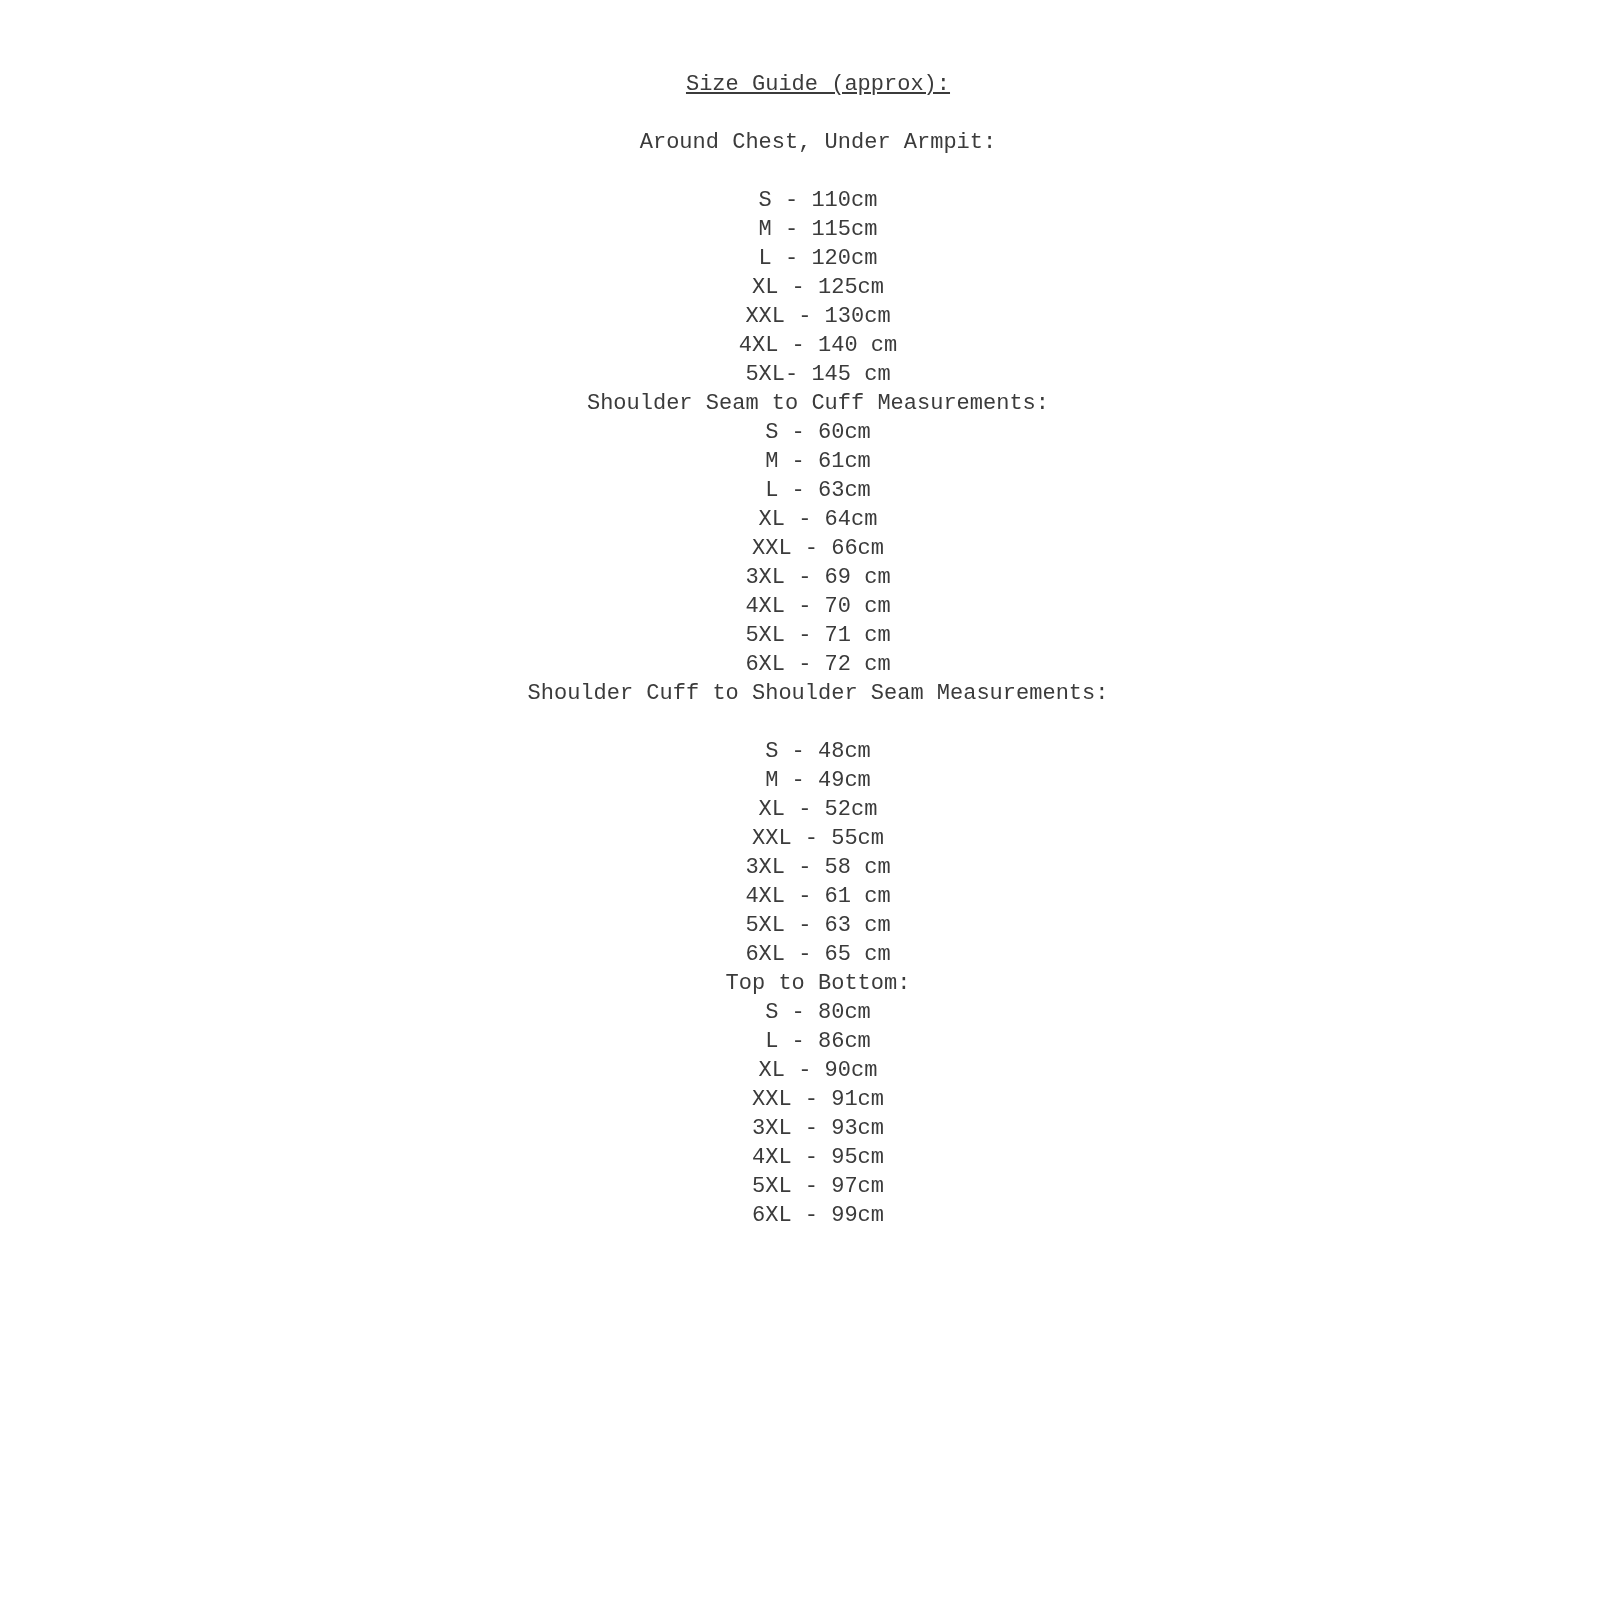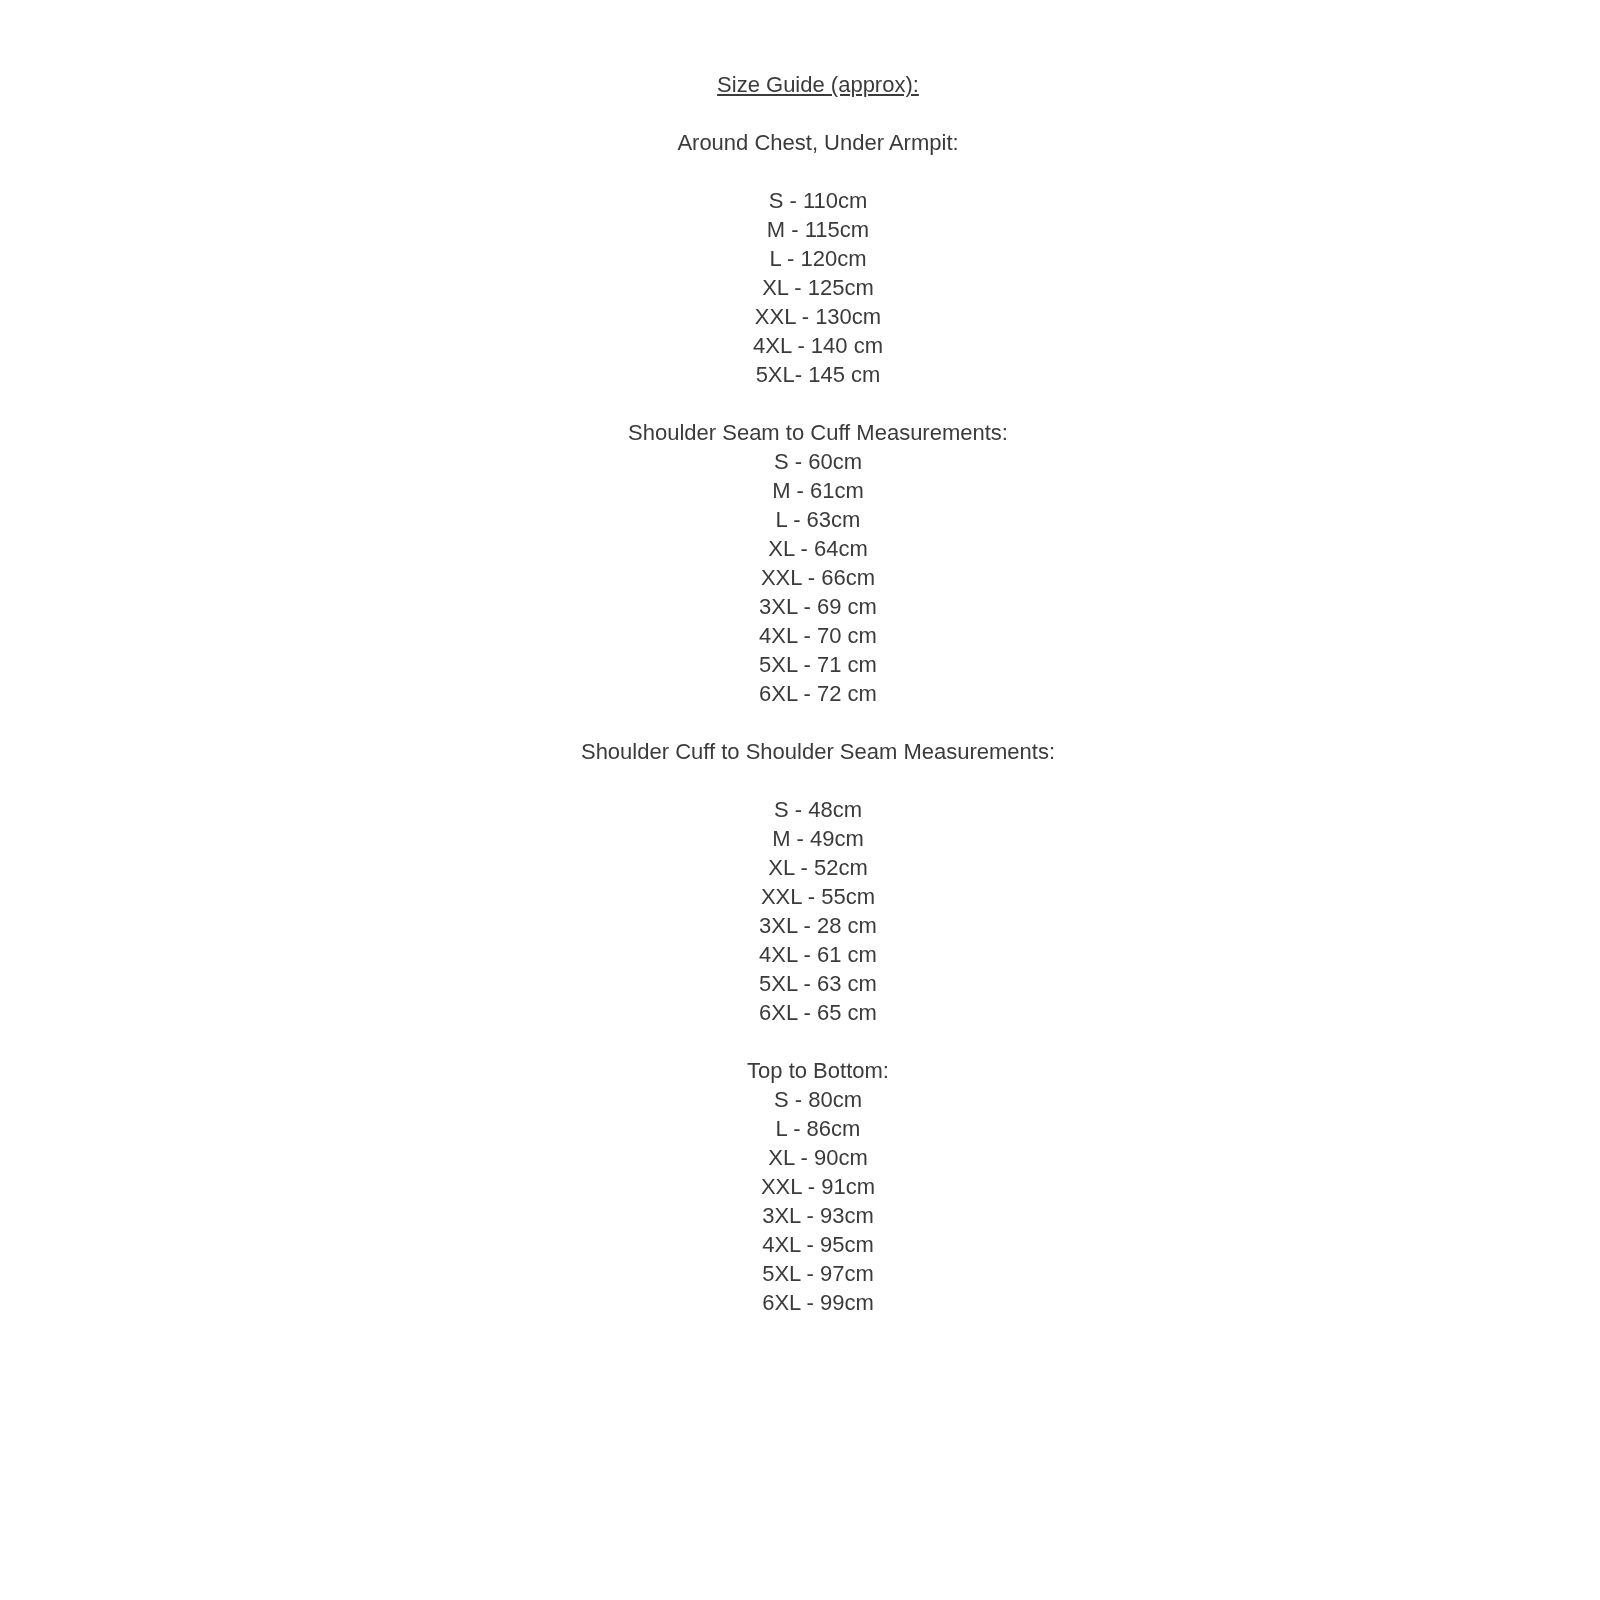--- a/index.html
+++ b/index.html
@@ -7,32 +7,31 @@
     padding: 0;
     background: #ffffff;
   }
   .page {
     width: 1600px;
     height: 1600px;
     box-sizing: border-box;
     padding-top: 70px;
     padding-left: 36px; 
     text-align: center;
-    font-family: Liberation Sans, sans-serif;
+    font-family: Liberation Mono, monospace;
     font-size: 22px;
     line-height: 29px;
     color: #3b3b3b;
     overflow: hidden;
   }
   .title {
     text-decoration: underline;
     margin-bottom: 29px; 
   }
   .section + .section {
-    margin-top: 29px; 
   }
   .heading.gap-below {
     margin-bottom: 29px; 
     text-align: center;
   }
   .line, .heading, .title {
     white-space: pre;
   }
 </style>
 </head>
@@ -65,21 +64,21 @@
     <div class="line">5XL - 71 cm</div>
     <div class="line">6XL - 72 cm</div>
   </div>
 
   <div class="section">
     <div class="heading gap-below">Shoulder Cuff to Shoulder Seam Measurements:</div>
     <div class="line">S - 48cm</div>
     <div class="line">M - 49cm</div>
     <div class="line">XL - 52cm</div>
     <div class="line">XXL - 55cm</div>
-    <div class="line">3XL - 28 cm</div>
+    <div class="line">3XL - 58 cm</div>
     <div class="line">4XL - 61 cm</div>
     <div class="line">5XL - 63 cm</div>
     <div class="line">6XL - 65 cm</div>
   </div>
 
   <div class="section">
     <div class="heading">Top to Bottom:</div>
     <div class="line">S - 80cm</div>
     <div class="line">L - 86cm</div>
     <div class="line">XL - 90cm</div>

